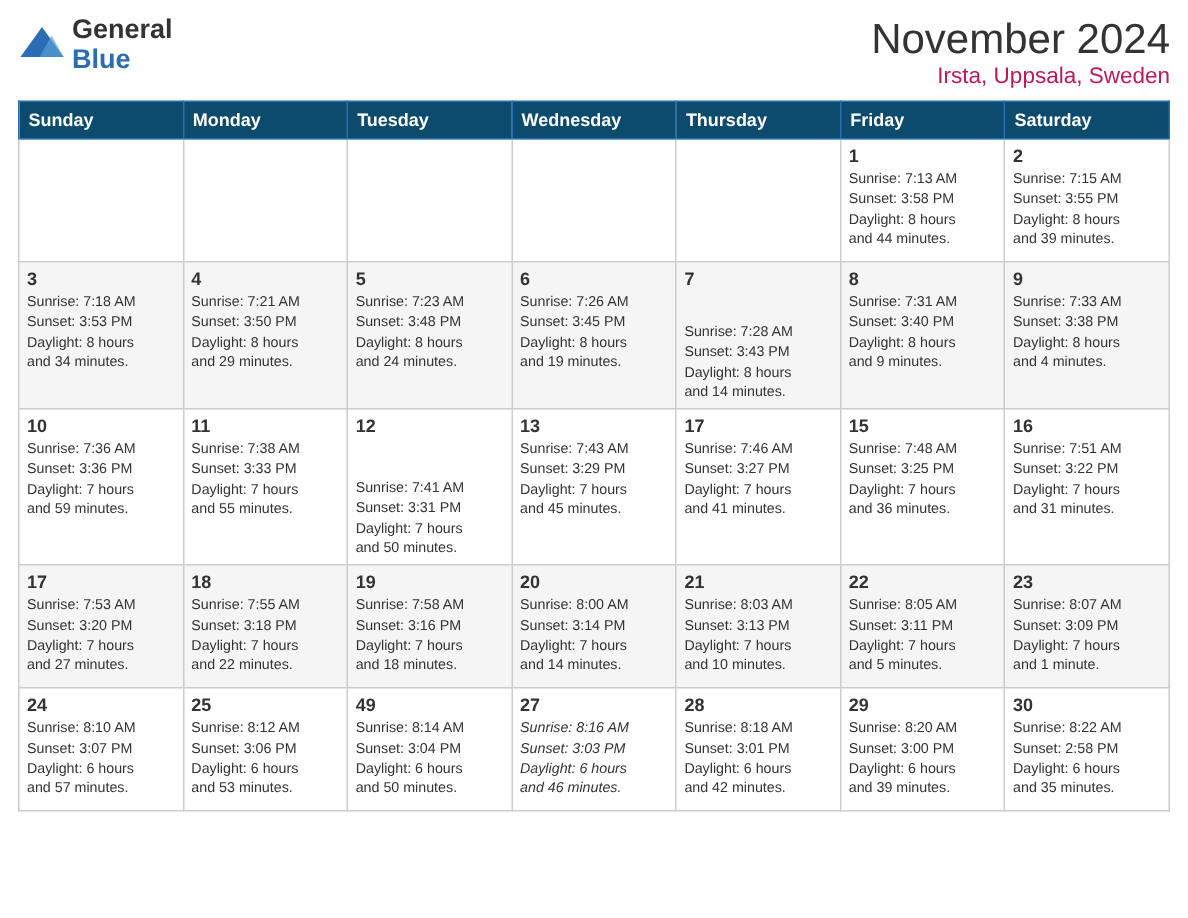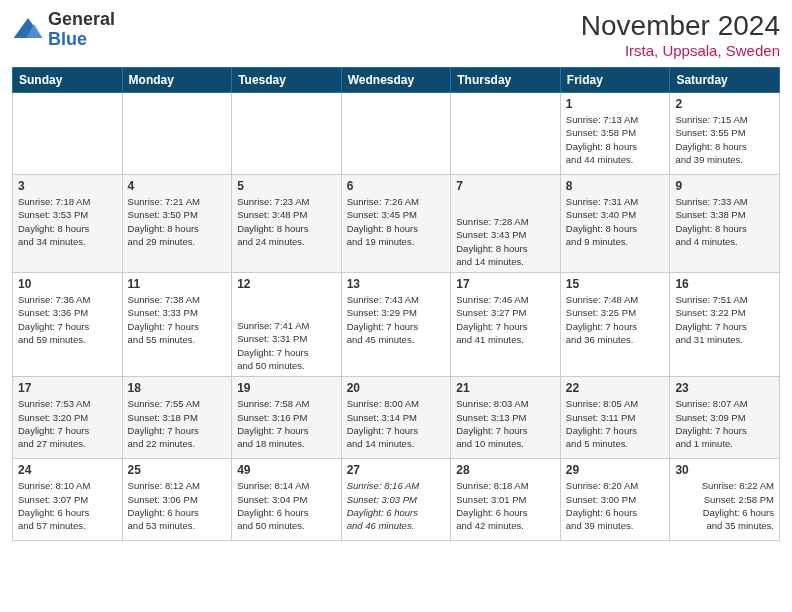--- a/index.html
+++ b/index.html
@@ -344,21 +344,21 @@
           </td>
           <td>
             <span class="day-number">29</span>
             <div class="day-info" style="white-space: pre-line;">Sunrise: 8:20 AM
 Sunset: 3:00 PM
 Daylight: 6 hours
 and 39 minutes.</div>
           </td>
           <td>
             <span class="day-number">30</span>
-            <div class="day-info" style="white-space: pre-line; text-align: right;">Sunrise: 8:22 AM
+            <div class="day-info" style="white-space: pre-line;">Sunrise: 8:22 AM
 Sunset: 2:58 PM
 Daylight: 6 hours
 and 35 minutes.</div>
           </td>
         </tr>
       </tbody>
   </table>
 </div>
 
 </body></html>

